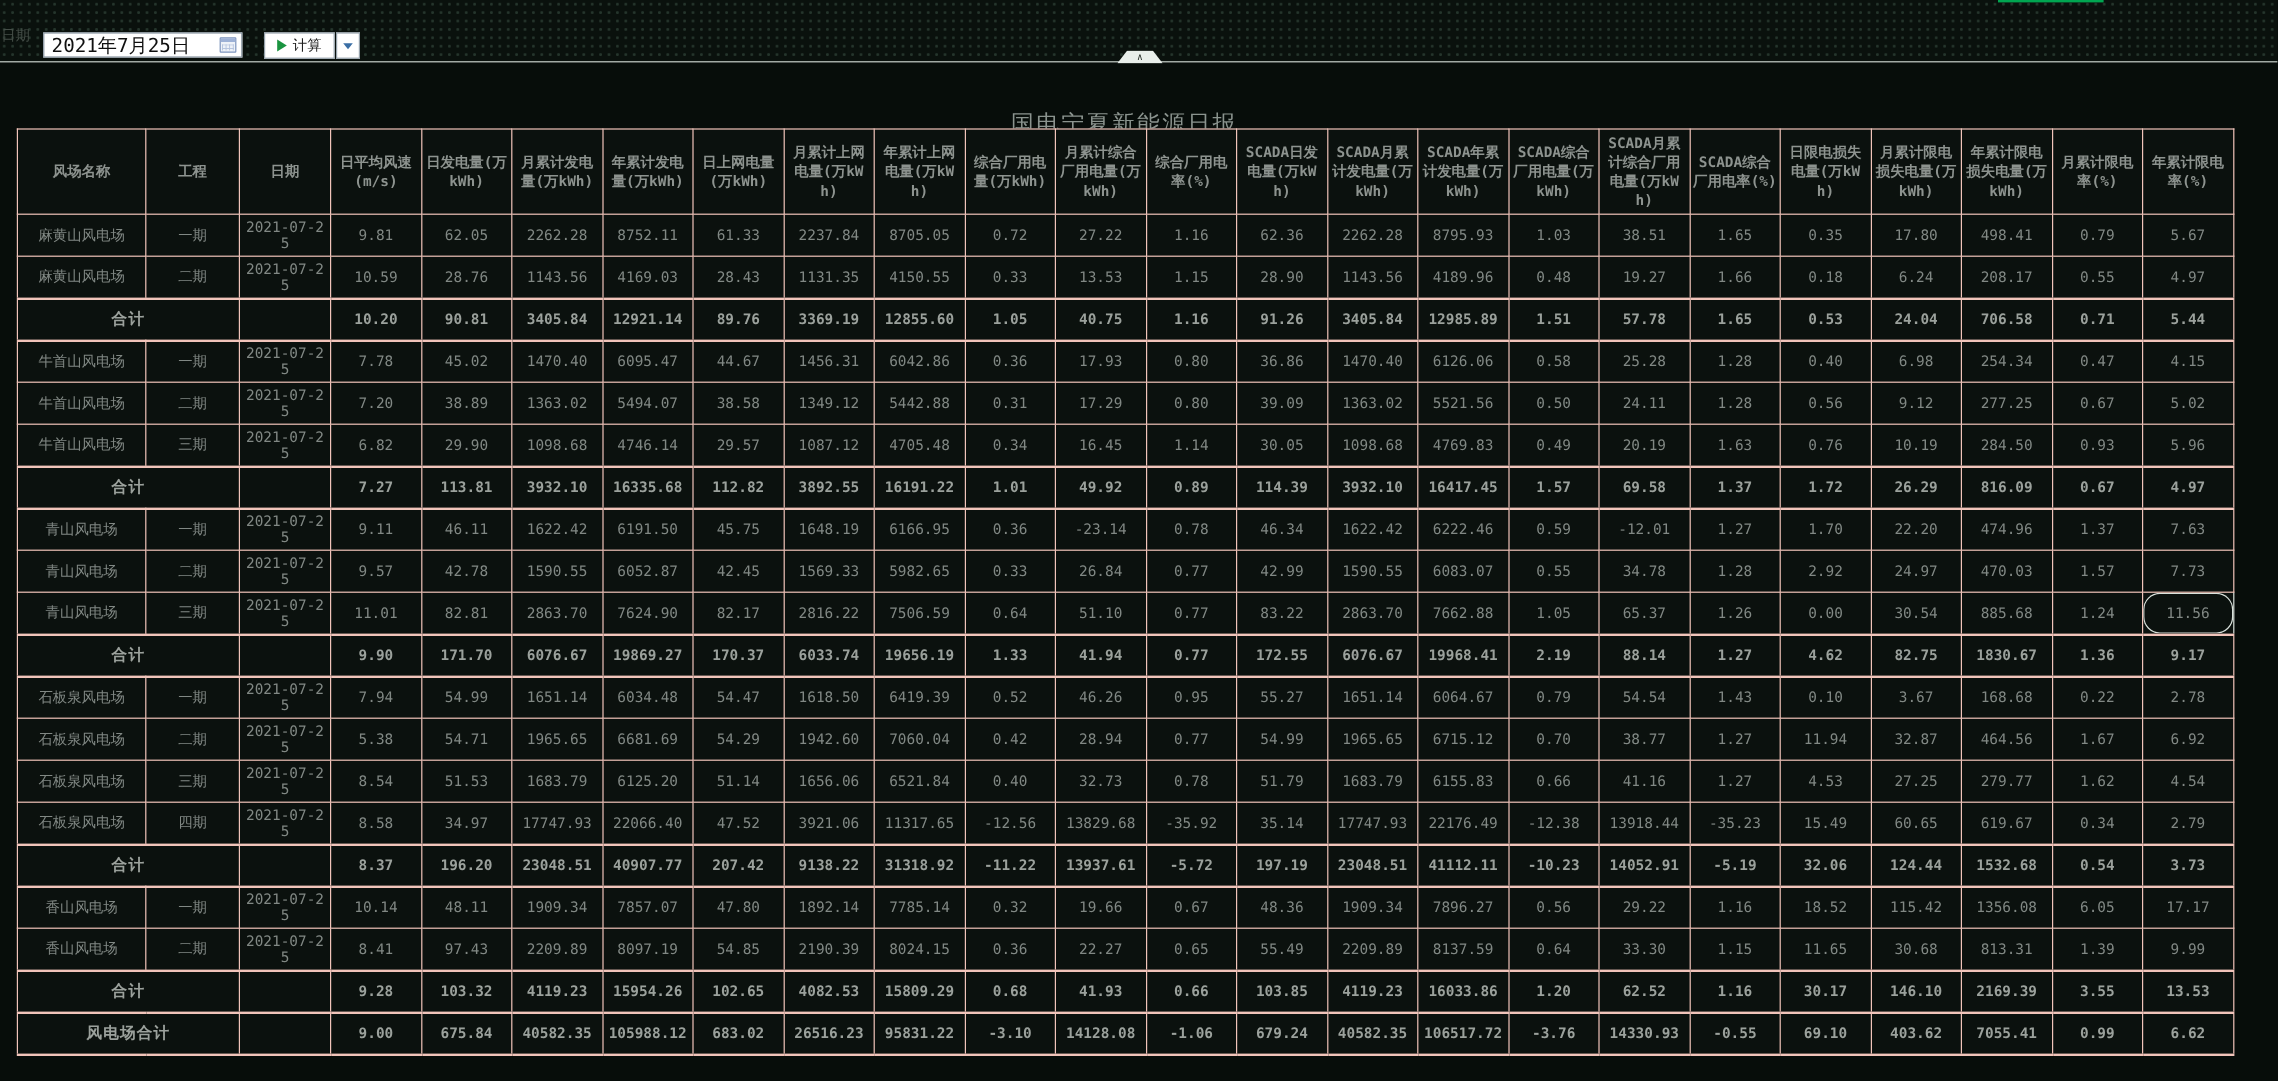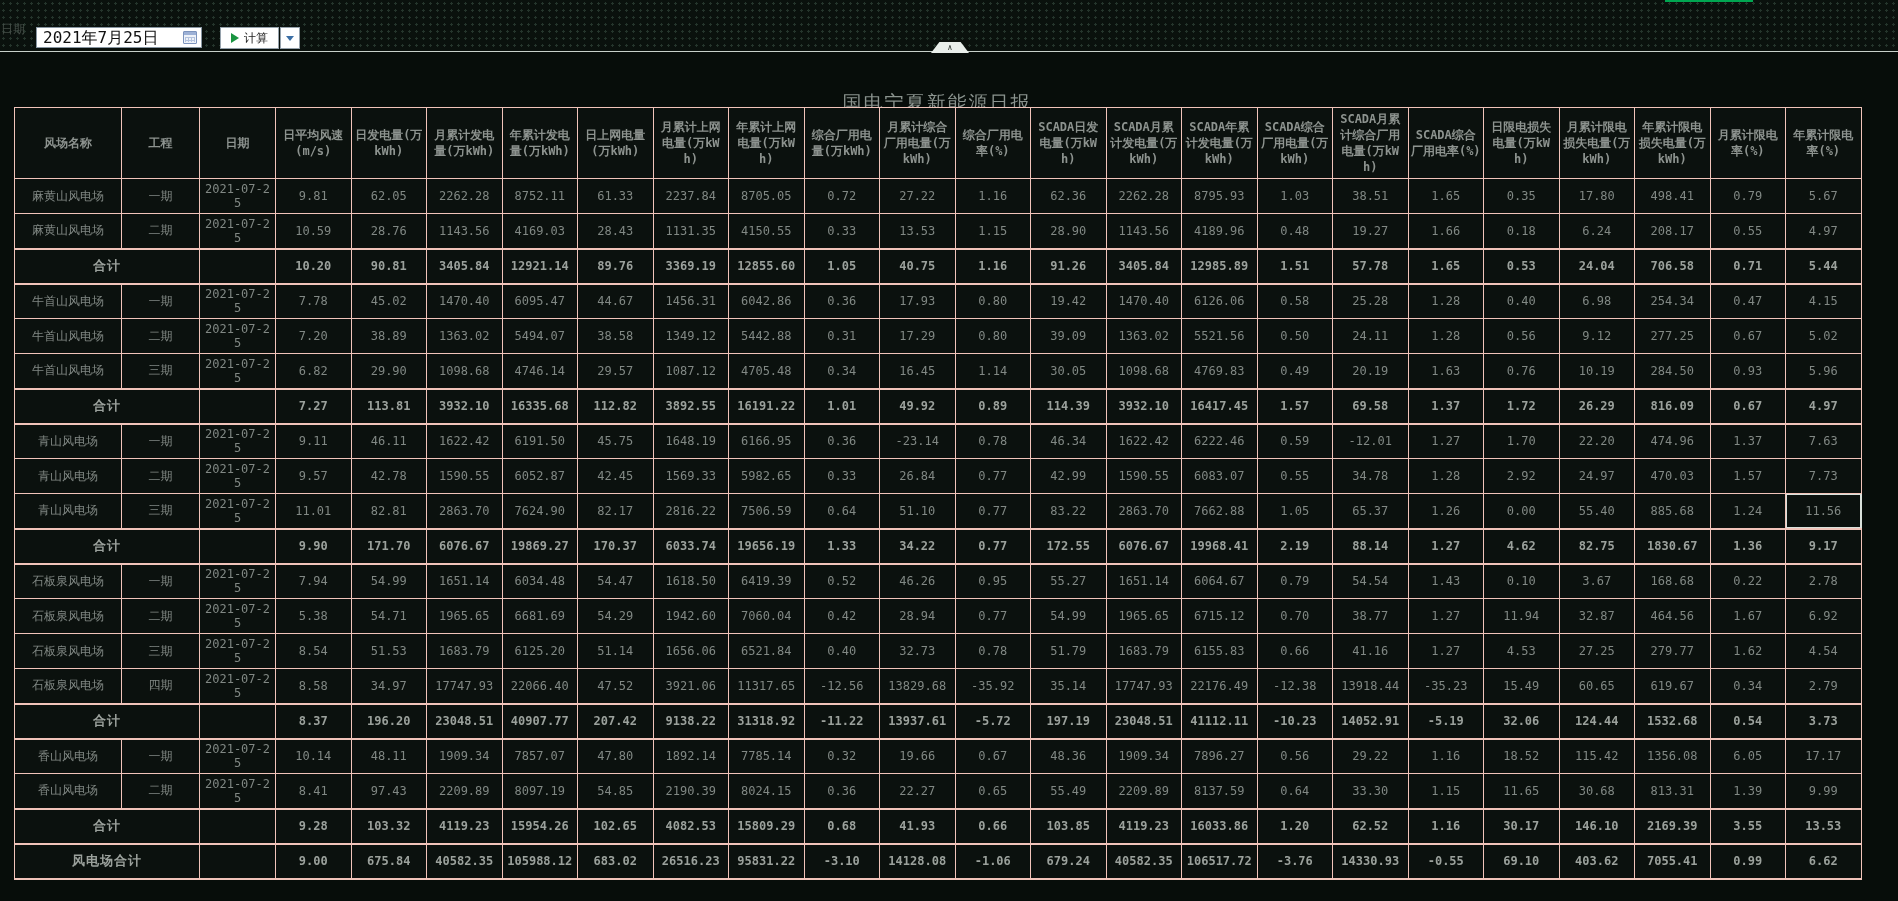--- a/index.html
+++ b/index.html
@@ -92,21 +92,21 @@
   td {
     height:35px; font-size:12px; color:#818884;
     text-align:center; vertical-align:middle; padding:0 2px;
     word-break:break-all;
   }
   tr.subtotal td, tr.grandtotal td {
     font-weight:bold; color:#9ba19c;
     border-top-width:2px; border-bottom-width:2px;
   }
   tr.subtotal td.lbl, tr.grandtotal td.lbl { font-size:13px; letter-spacing:1px; }
-  td.sel { box-shadow:inset 0 0 0 1px #d9e1db; border-color:#d9e1db; }
+  td.sel { box-shadow:inset 0 0 0 1px #d9e1db; border-color:#d9e1db;border-radius:14px; }
 </style>
 </head>
 <body>
 
 <div class="screen">
 
   <div class="topbar">
     <span class="date-label">日期</span>
     <div class="date-input">
       <span>2021年7月25日</span>
@@ -269,21 +269,21 @@
             <td>7.78</td>
             <td>45.02</td>
             <td>1470.40</td>
             <td>6095.47</td>
             <td>44.67</td>
             <td>1456.31</td>
             <td>6042.86</td>
             <td>0.36</td>
             <td>17.93</td>
             <td>0.80</td>
-            <td>19.42</td>
+            <td>36.86</td>
             <td>1470.40</td>
             <td>6126.06</td>
             <td>0.58</td>
             <td>25.28</td>
             <td>1.28</td>
             <td>0.40</td>
             <td>6.98</td>
             <td>254.34</td>
             <td>0.47</td>
             <td>4.15</td>
@@ -431,37 +431,37 @@
             <td>0.64</td>
             <td>51.10</td>
             <td>0.77</td>
             <td>83.22</td>
             <td>2863.70</td>
             <td>7662.88</td>
             <td>1.05</td>
             <td>65.37</td>
             <td>1.26</td>
             <td>0.00</td>
-            <td>55.40</td>
+            <td>30.54</td>
             <td>885.68</td>
             <td>1.24</td>
             <td class="sel">11.56</td>
           </tr>
           <tr class="subtotal">
             <td class="lbl" colspan="2">合计</td>
             <td></td>
             <td>9.90</td>
             <td>171.70</td>
             <td>6076.67</td>
             <td>19869.27</td>
             <td>170.37</td>
             <td>6033.74</td>
             <td>19656.19</td>
             <td>1.33</td>
-            <td>34.22</td>
+            <td>41.94</td>
             <td>0.77</td>
             <td>172.55</td>
             <td>6076.67</td>
             <td>19968.41</td>
             <td>2.19</td>
             <td>88.14</td>
             <td>1.27</td>
             <td>4.62</td>
             <td>82.75</td>
             <td>1830.67</td>

